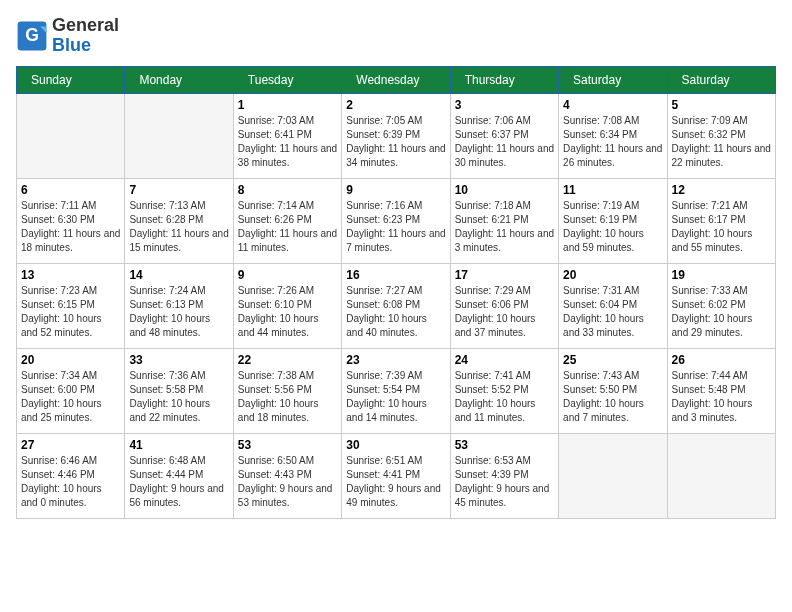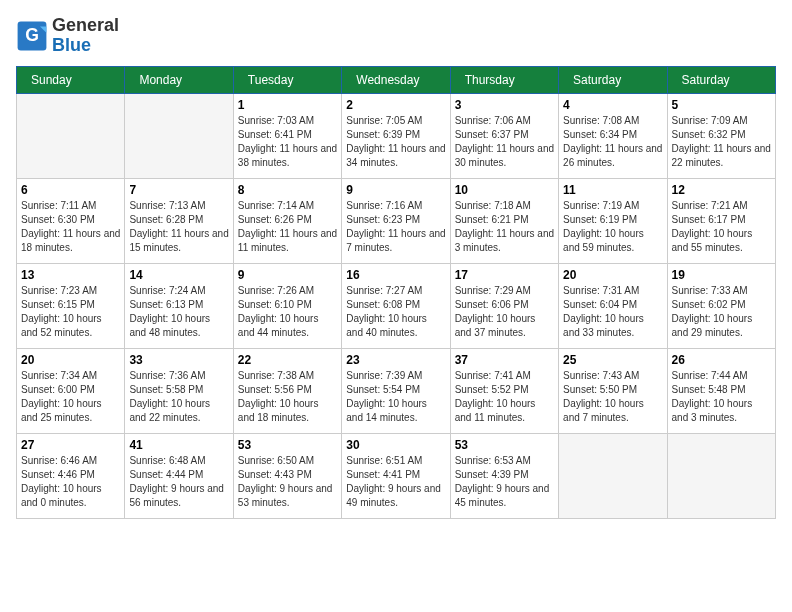--- a/index.html
+++ b/index.html
@@ -307,21 +307,21 @@
       </td>
         <td>
         <div class="day-num">23</div>
         <div class="day-info">
           Sunrise: 7:39 AM<br>
           Sunset: 5:54 PM<br>
           Daylight: 10 hours and 14 minutes.
         </div>
       </td>
         <td>
-        <div class="day-num">37</div>
+        <div class="day-num">24</div>
         <div class="day-info">
           Sunrise: 7:41 AM<br>
           Sunset: 5:52 PM<br>
           Daylight: 10 hours and 11 minutes.
         </div>
       </td>
         <td>
         <div class="day-num">25</div>
         <div class="day-info">
           Sunrise: 7:43 AM<br>

